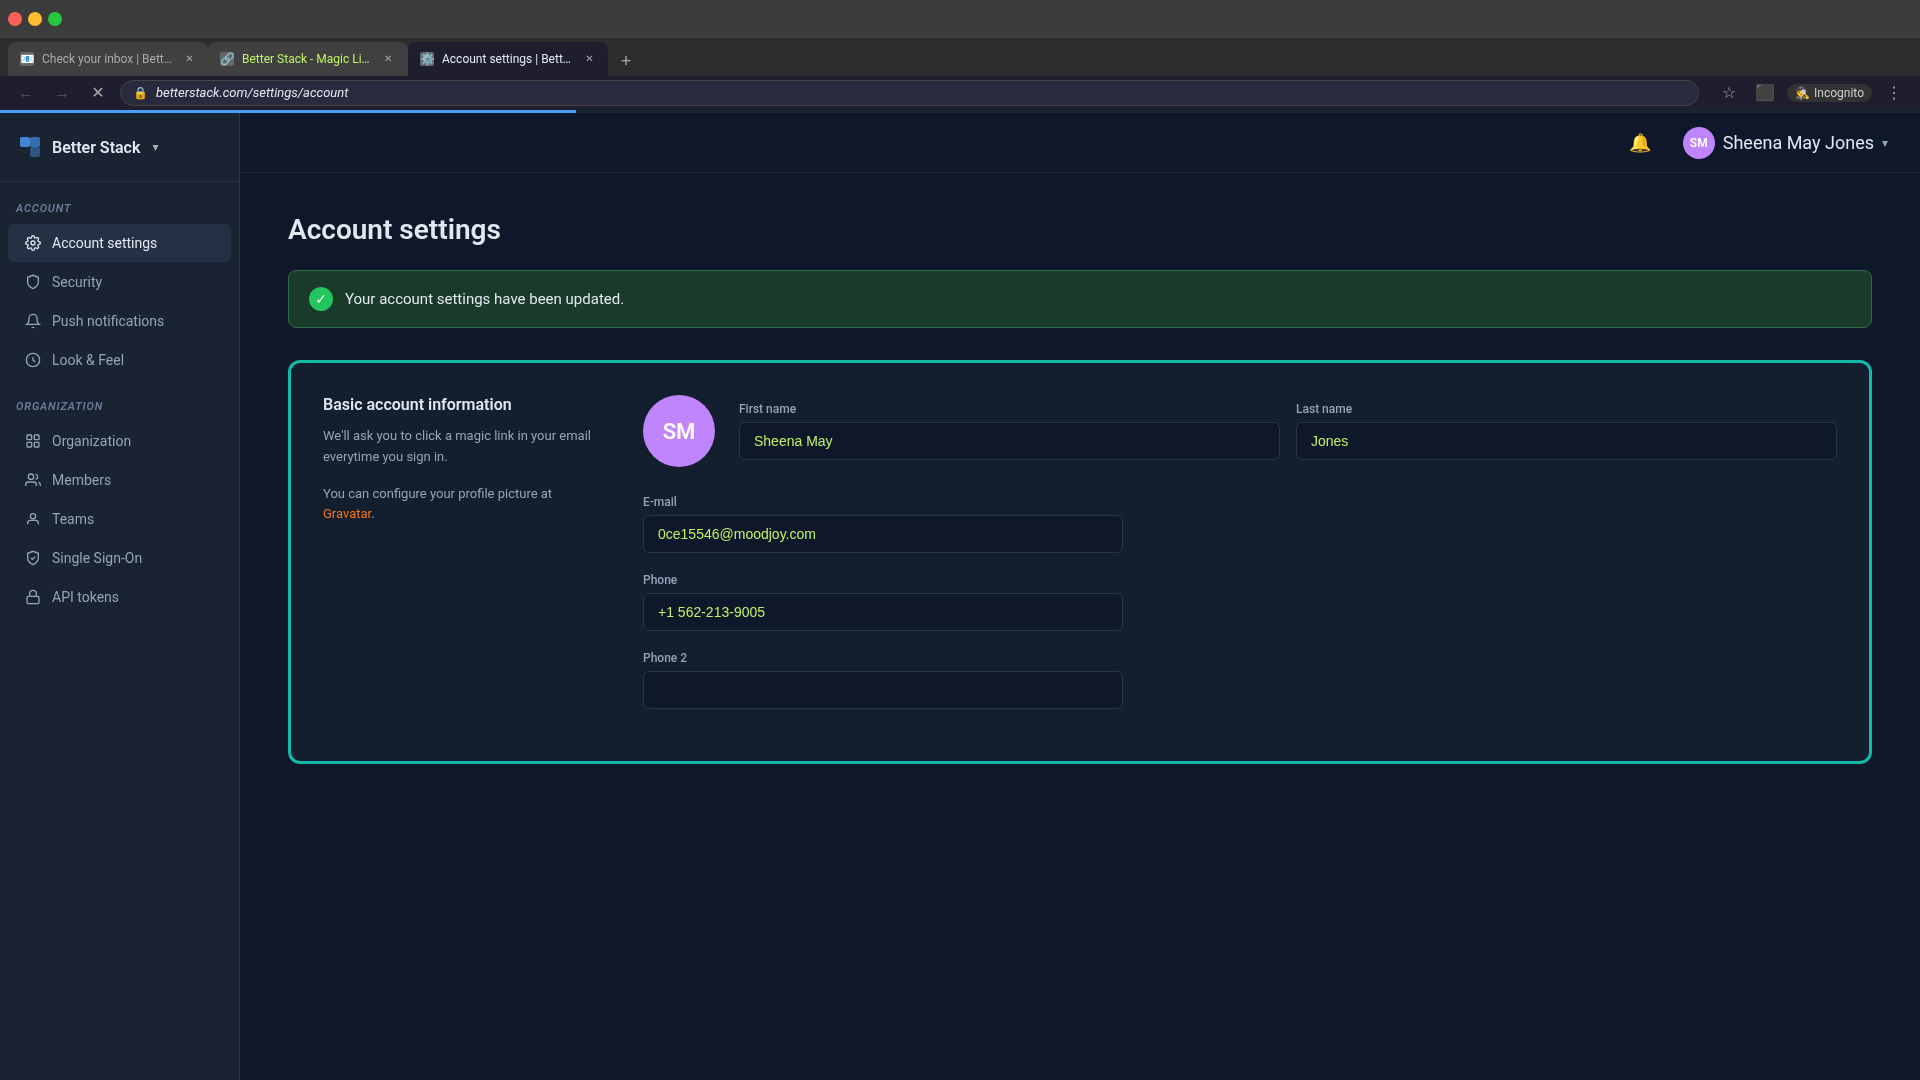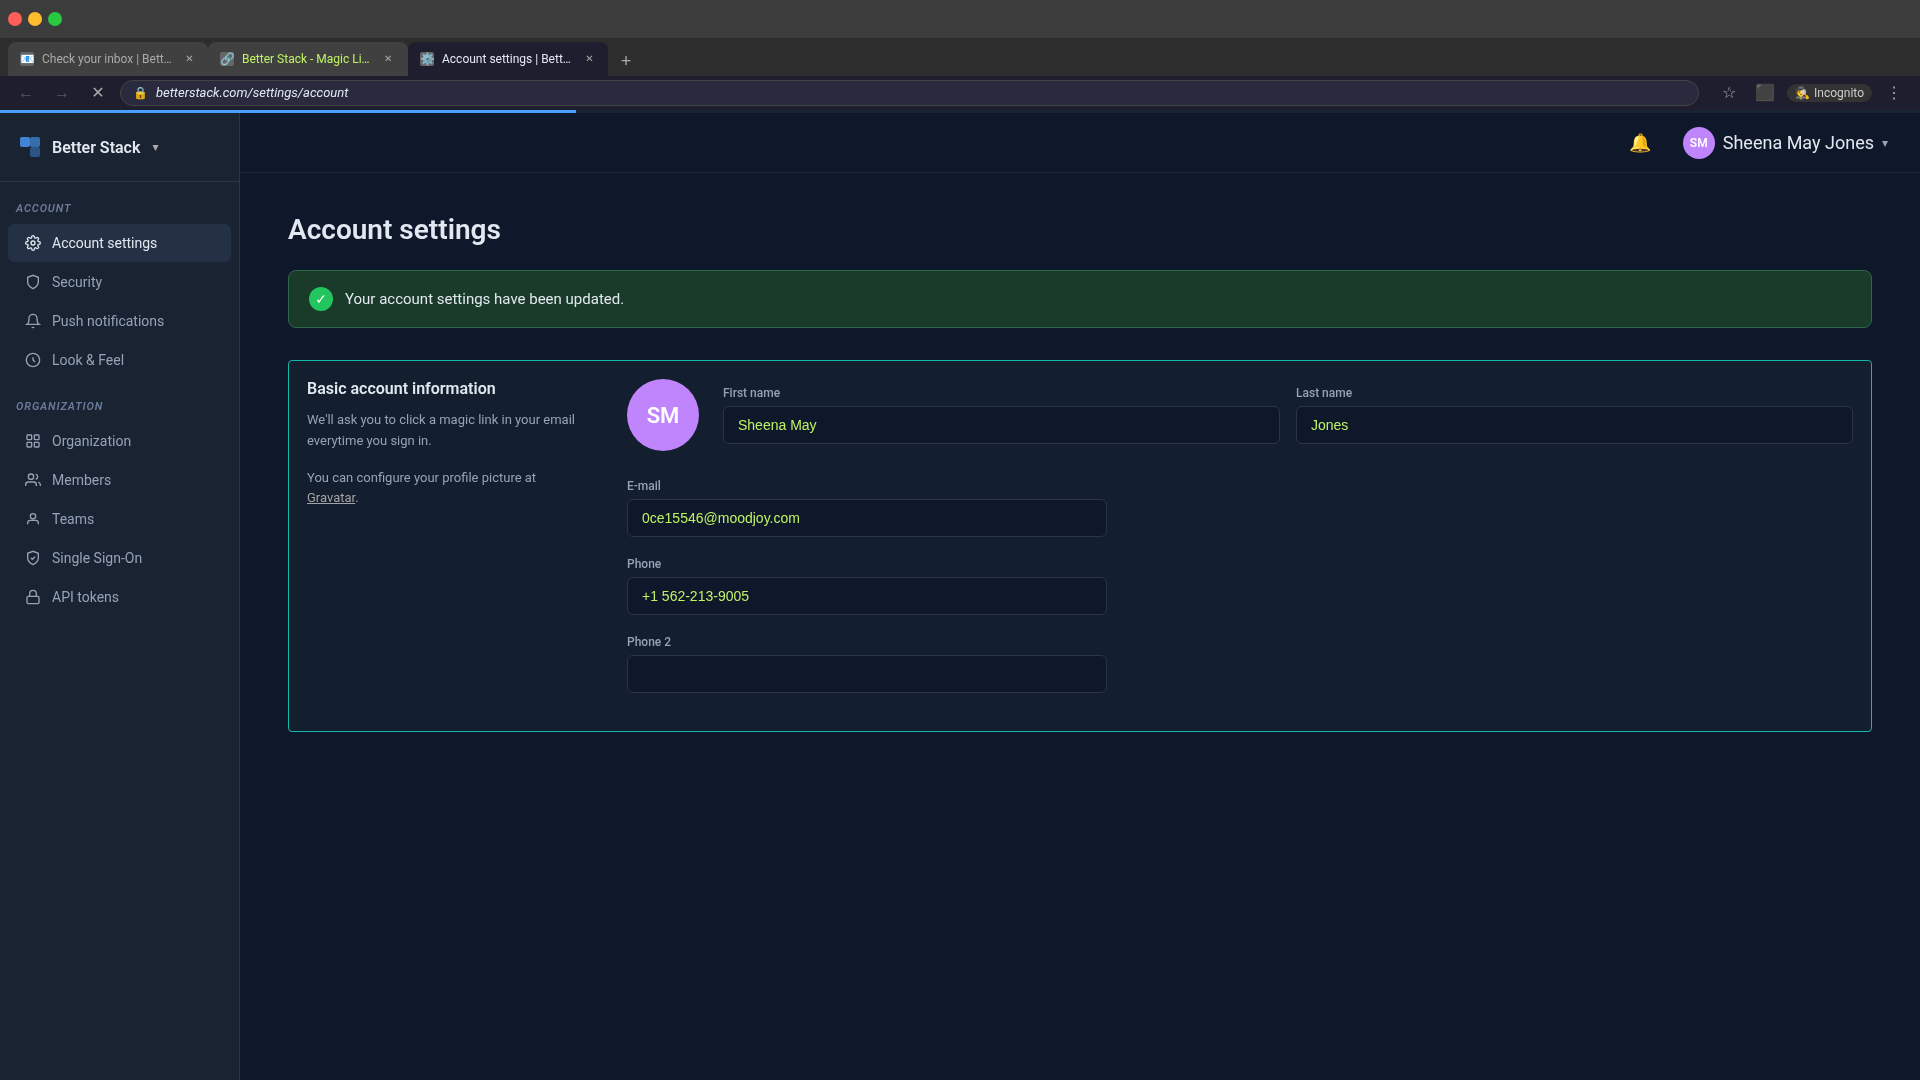--- a/index.html
+++ b/index.html
@@ -349,42 +349,41 @@
     .success-text {
       font-size: 15px;
       color: #e2e8f0;
     }
 
     
     .form-section {
       display: flex;
       gap: 40px;
       background: #131e2e;
-      border: 1px solid #14b8a6;
-      border-radius: 4px;
-      padding: 18px;
+      border: 3px solid #14b8a6;
+      border-radius: 12px;
+      padding: 32px;
     }
     .form-description {
       width: 280px;
       flex-shrink: 0;
     }
     .form-description-title {
       font-size: 16px;
       font-weight: 600;
       color: #e2e8f0;
       margin-bottom: 12px;
     }
     .form-description-text {
       font-size: 13px;
       color: #94a3b8;
       line-height: 1.6;
     }
     .form-description-link {
-      color: #a3a3a3;
-      text-decoration: underline;
+      color: #f97316;
       cursor: pointer;
     }
 
     .form-fields {
       flex: 1;
     }
     .avatar-row {
       display: flex;
       align-items: center;
       gap: 24px;

